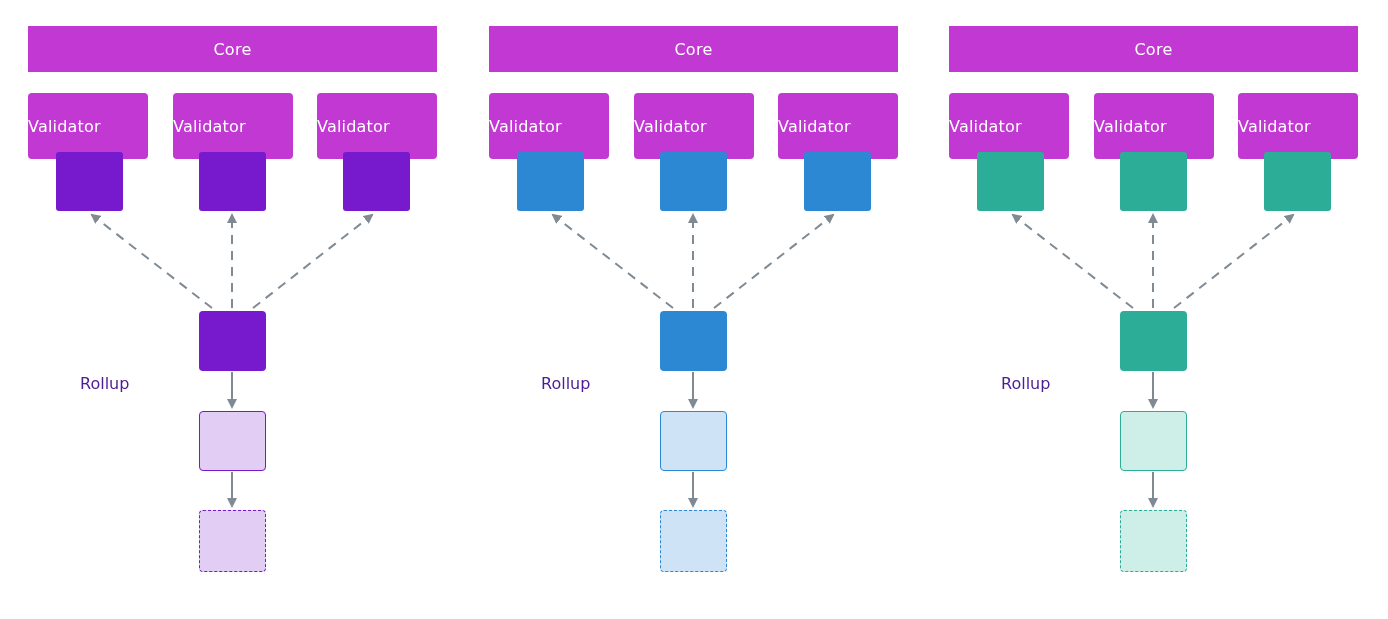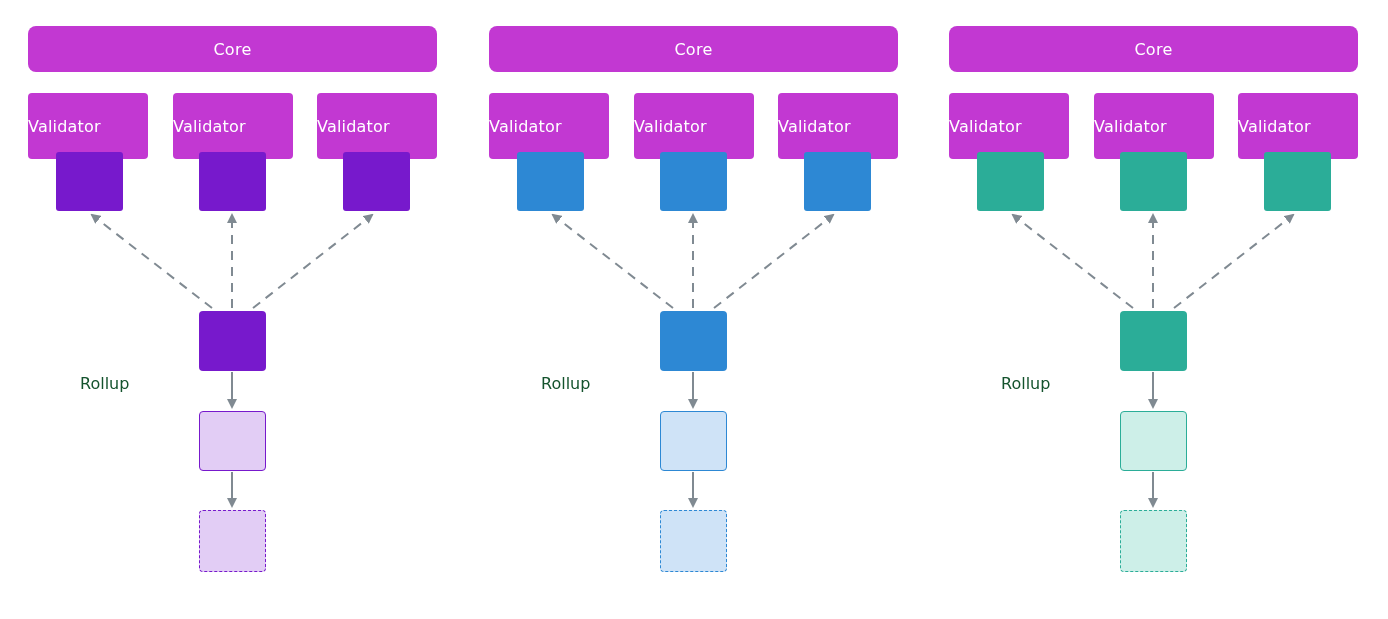--- a/index.html
+++ b/index.html
@@ -11,21 +11,21 @@
     overflow:hidden;
   }
   #stage{position:relative;width:1388px;height:619px;}
 
   .panel{position:absolute;top:0;height:619px;}
 
   
   .core-bar{
     position:absolute;
     height:46px;
-    border-radius:8px;
+    border-radius:0;
     display:flex;align-items:center;justify-content:center;
     color:#ffffff;
     font-size:16px;
     letter-spacing:.3px;
   }
 
   
   .validator{
     position:absolute;
     width:120px;height:66px;
@@ -67,21 +67,21 @@
     border-radius:4px;
     box-sizing:border-box;
     border-width:1.5px;
     border-style:dashed;
   }
 
   
   .rollup-label{
     position:absolute;
     font-size:16px;
-    color:#14532d;
+    color:#4c1d95;
     white-space:nowrap;
   }
 
   
   .connectors{
     position:absolute;left:0;top:0;
     width:1388px;height:619px;
     pointer-events:none;
   }
 </style>

